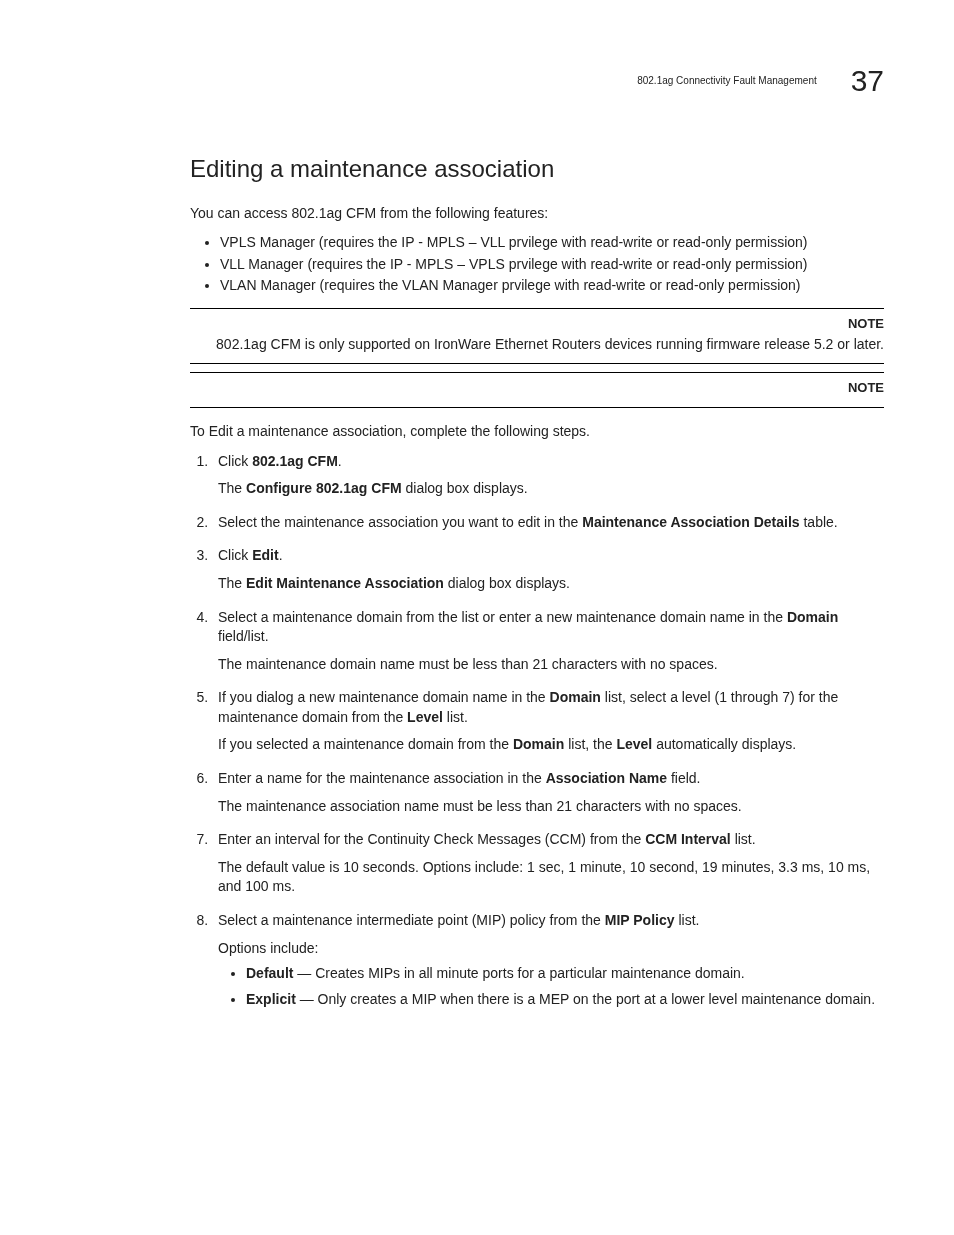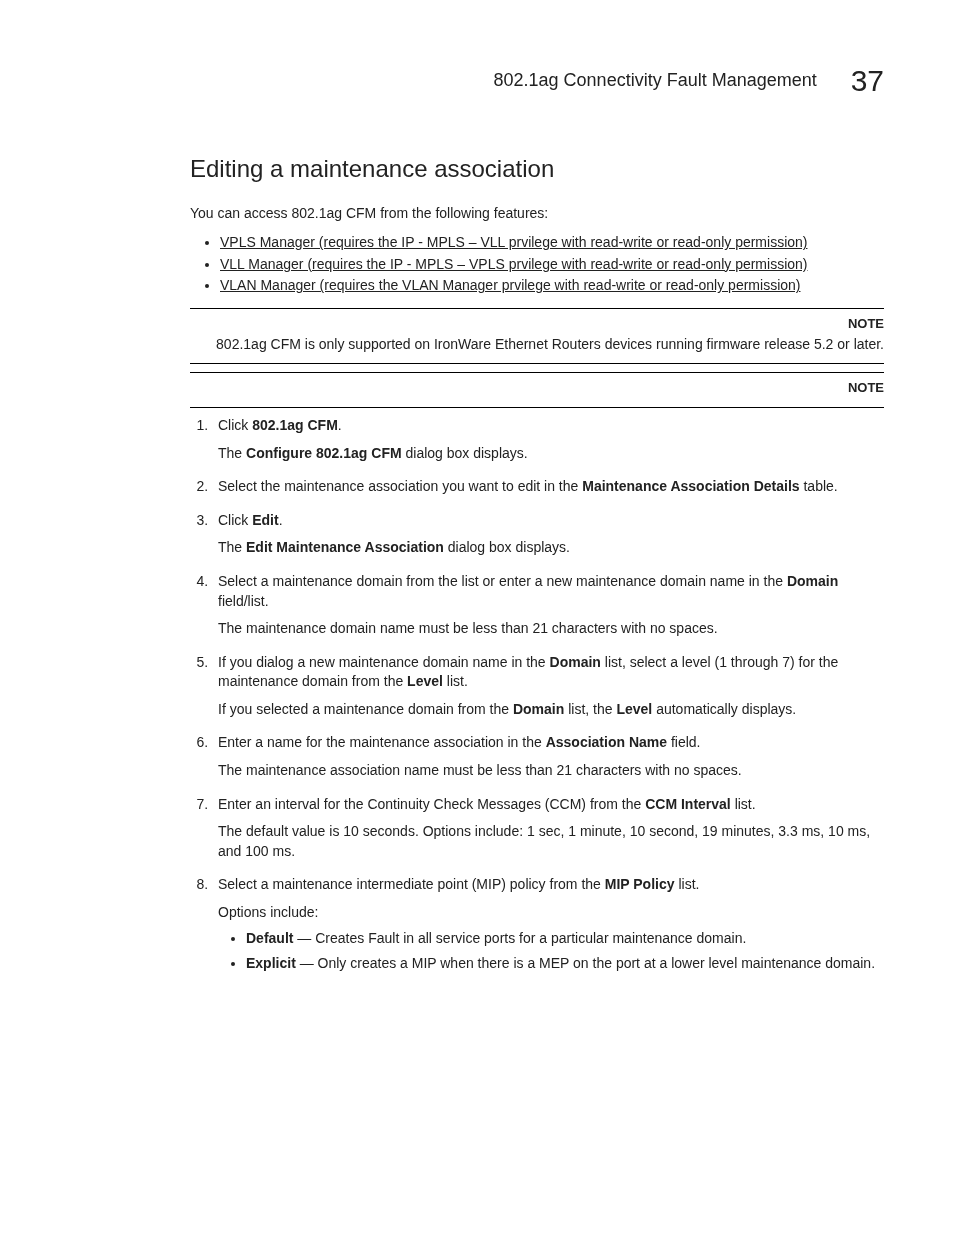--- a/index.html
+++ b/index.html
@@ -9,21 +9,21 @@
     margin: 0;
     padding: 60px 70px 60px 70px;
     line-height: 1.4;
   }
   .header {
     text-align: right;
     margin-bottom: 50px;
   }
   .header-title {
     display: inline;
-    font-size: 18px;
+    font-size: 10px;
     margin-right: 30px;
     vertical-align: middle;
   }
   .header-num {
     display: inline;
     font-size: 30px;
     font-weight: normal;
     vertical-align: middle;
     text-align: center;
   }
@@ -38,21 +38,20 @@
   p {
     margin: 0 0 10px 0;
   }
   ul.top-bullets {
     list-style: disc;
     padding-left: 30px;
     margin: 0 0 12px 0;
   }
   ul.top-bullets li {
     margin: 2px 0;
-    text-decoration: underline;
   }
   .note-block {
     border-top: 1.5px solid #000;
     border-bottom: 1.5px solid #000;
     padding: 6px 0 8px 0;
     margin: 8px 0;
     text-align: right;
   }
   .note-label {
     font-weight: bold;
@@ -103,20 +102,21 @@
 
   <div class="note-block">
     <span class="note-label">NOTE</span>
     <span>802.1ag CFM is only supported on IronWare Ethernet Routers devices running firmware release 5.2 or later.</span>
   </div>
 
   <div class="note-block">
     <span class="note-label">NOTE</span>
   </div>
 
+  <p style="margin-top:14px;">To Edit a maintenance association, complete the following steps.</p>
 
   <ol class="steps">
     <li>
       <span><span>Click </span><b>802.1ag CFM</b><span>.</span></span>
       <p><span>The </span><b>Configure 802.1ag CFM</b><span> dialog box displays.</span></p>
     </li>
     <li>
       <span><span>Select the maintenance association you want to edit in the </span><b>Maintenance Association Details</b><span> table.</span></span>
     </li>
     <li>
@@ -136,19 +136,19 @@
       <p>The maintenance association name must be less than 21 characters with no spaces.</p>
     </li>
     <li>
       <span><span>Enter an interval for the Continuity Check Messages (CCM) from the </span><b>CCM Interval</b><span> list.</span></span>
       <p>The default value is 10 seconds. Options include: 1 sec, 1 minute, 10 second, 19 minutes, 3.3 ms, 10 ms, and 100 ms.</p>
     </li>
     <li>
       <span><span>Select a maintenance intermediate point (MIP) policy from the </span><b>MIP Policy</b><span> list.</span></span>
       <p>Options include:</p>
       <ul class="sub-bullets">
-        <li><b>Default</b><span> — Creates Fault in all service ports for a particular maintenance domain.</span></li>
+        <li><b>Default</b><span> — Creates MIPs in all minute ports for a particular maintenance domain.</span></li>
         <li><b>Explicit</b><span> — Only creates a MIP when there is a MEP on the port at a lower level maintenance domain.</span></li>
       </ul>
     </li>
   </ol>
 
 </div>
 
 </body></html>

